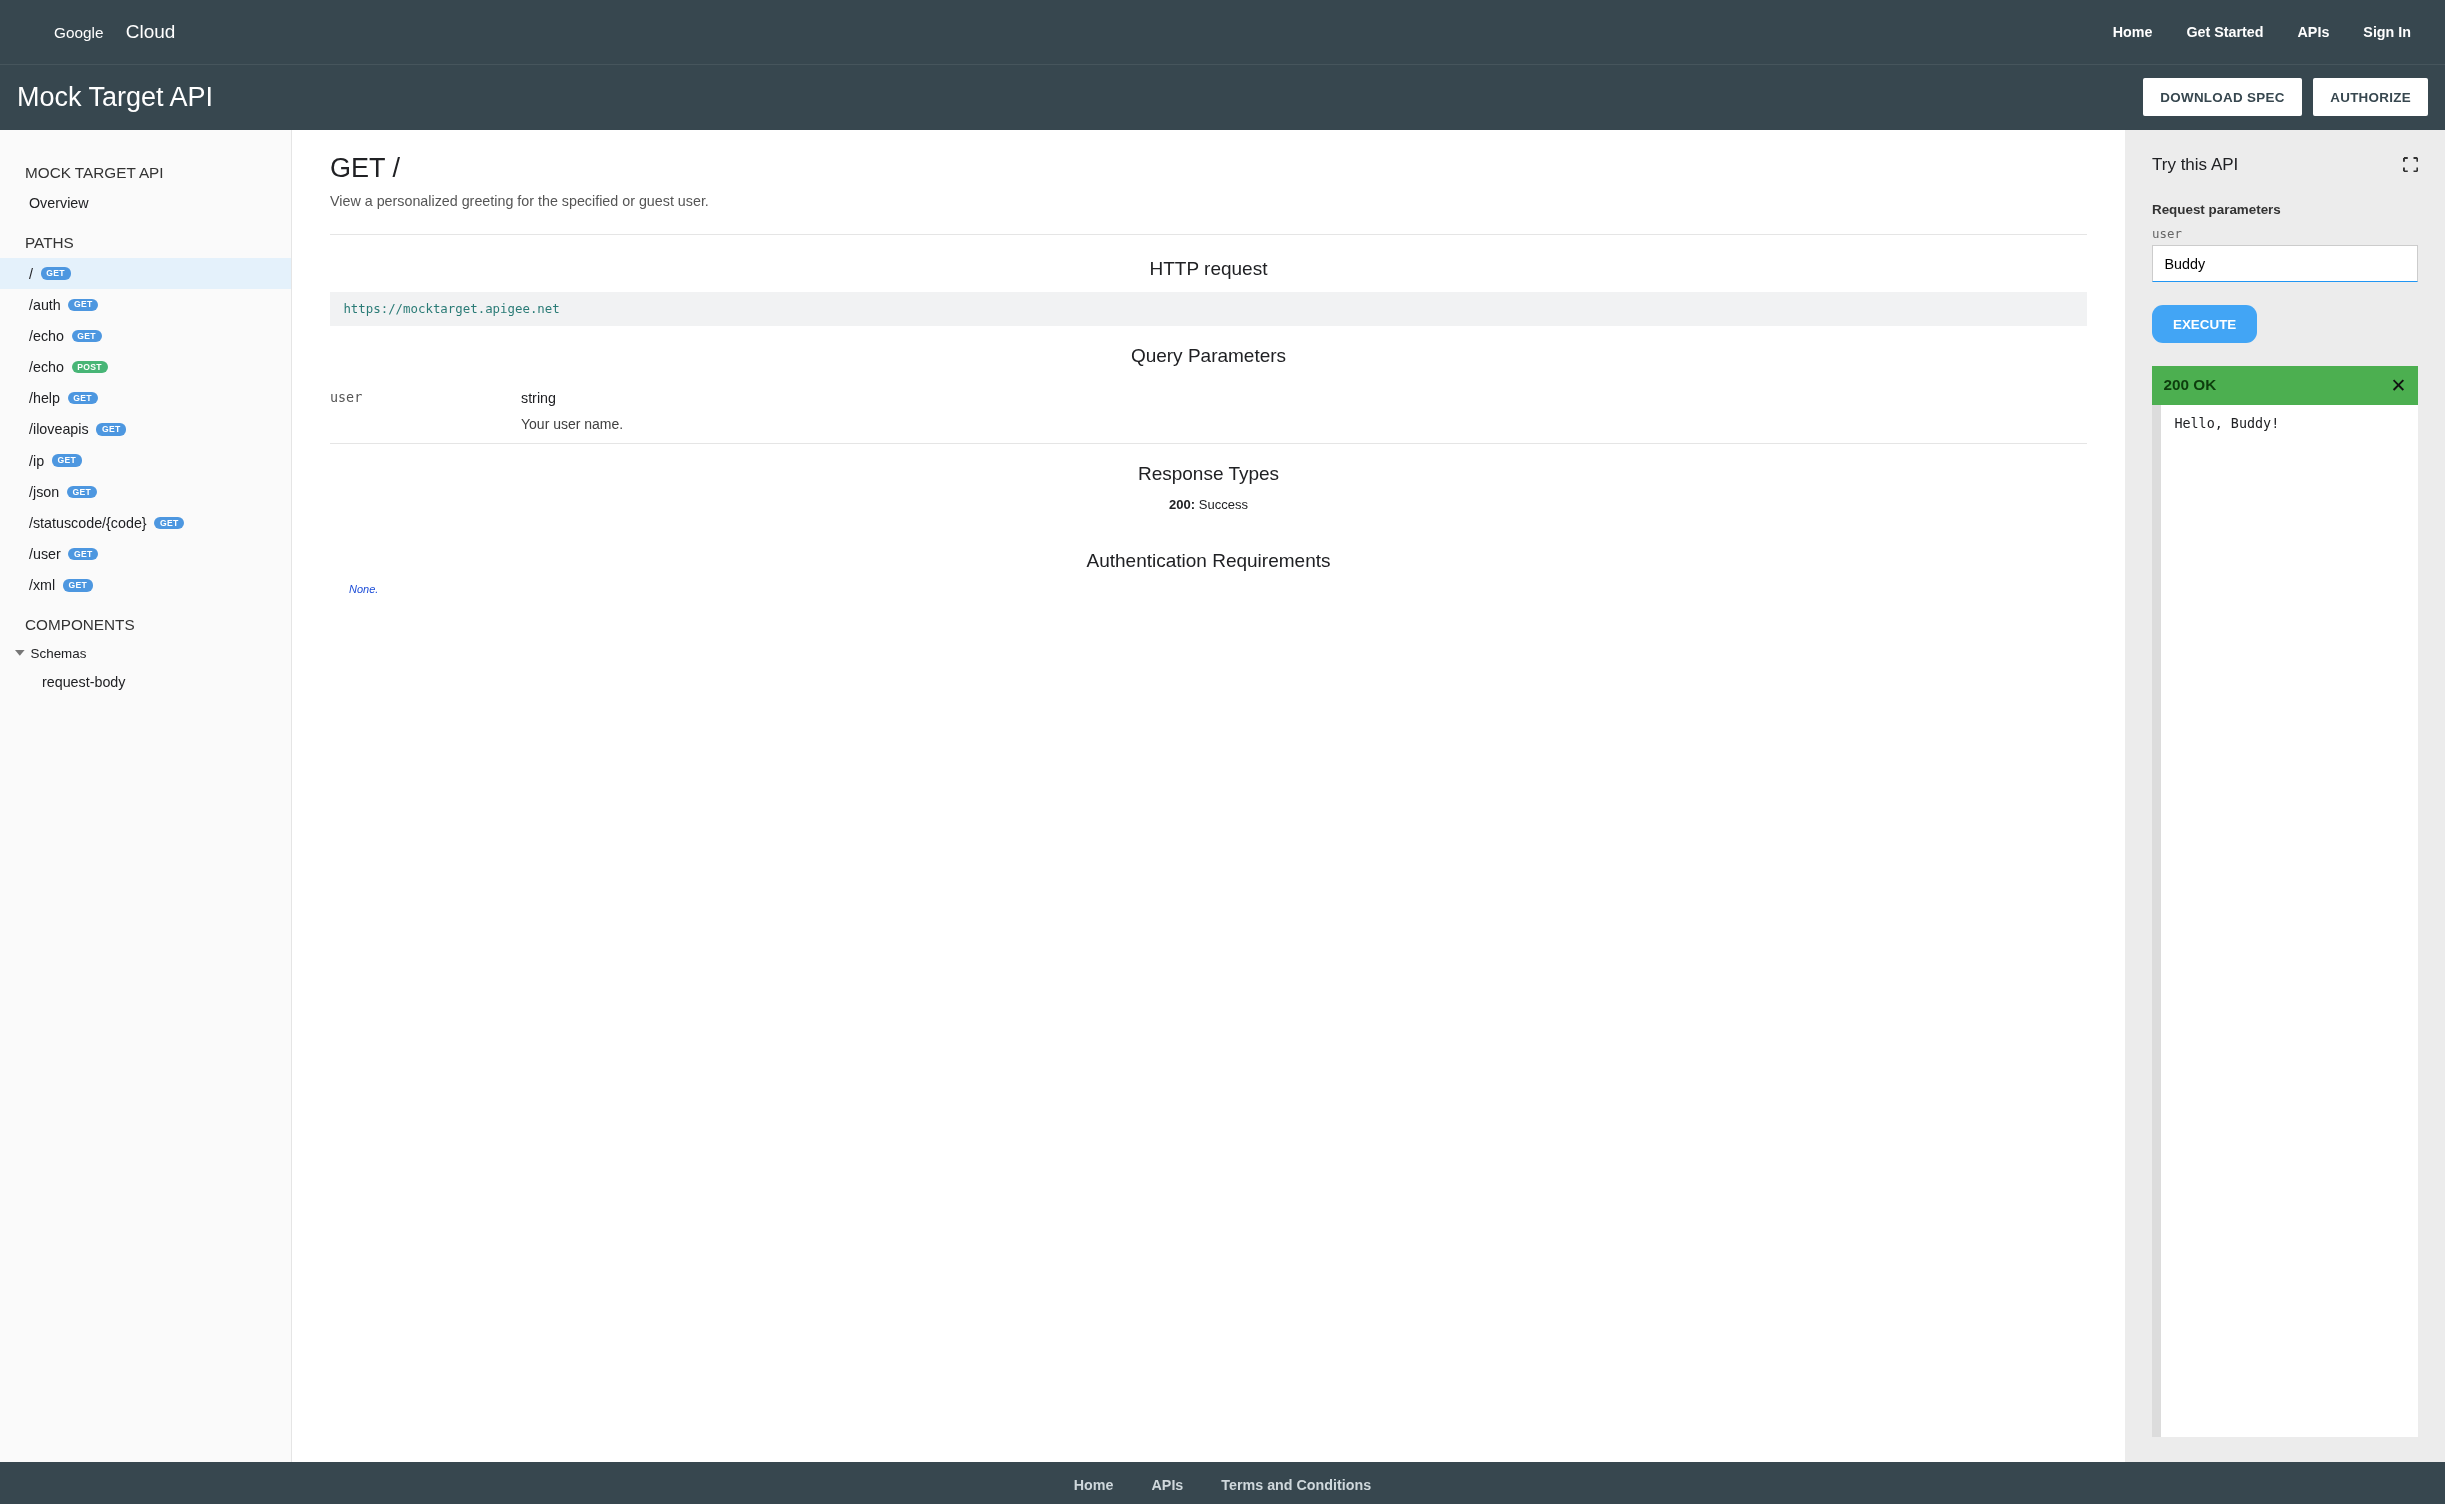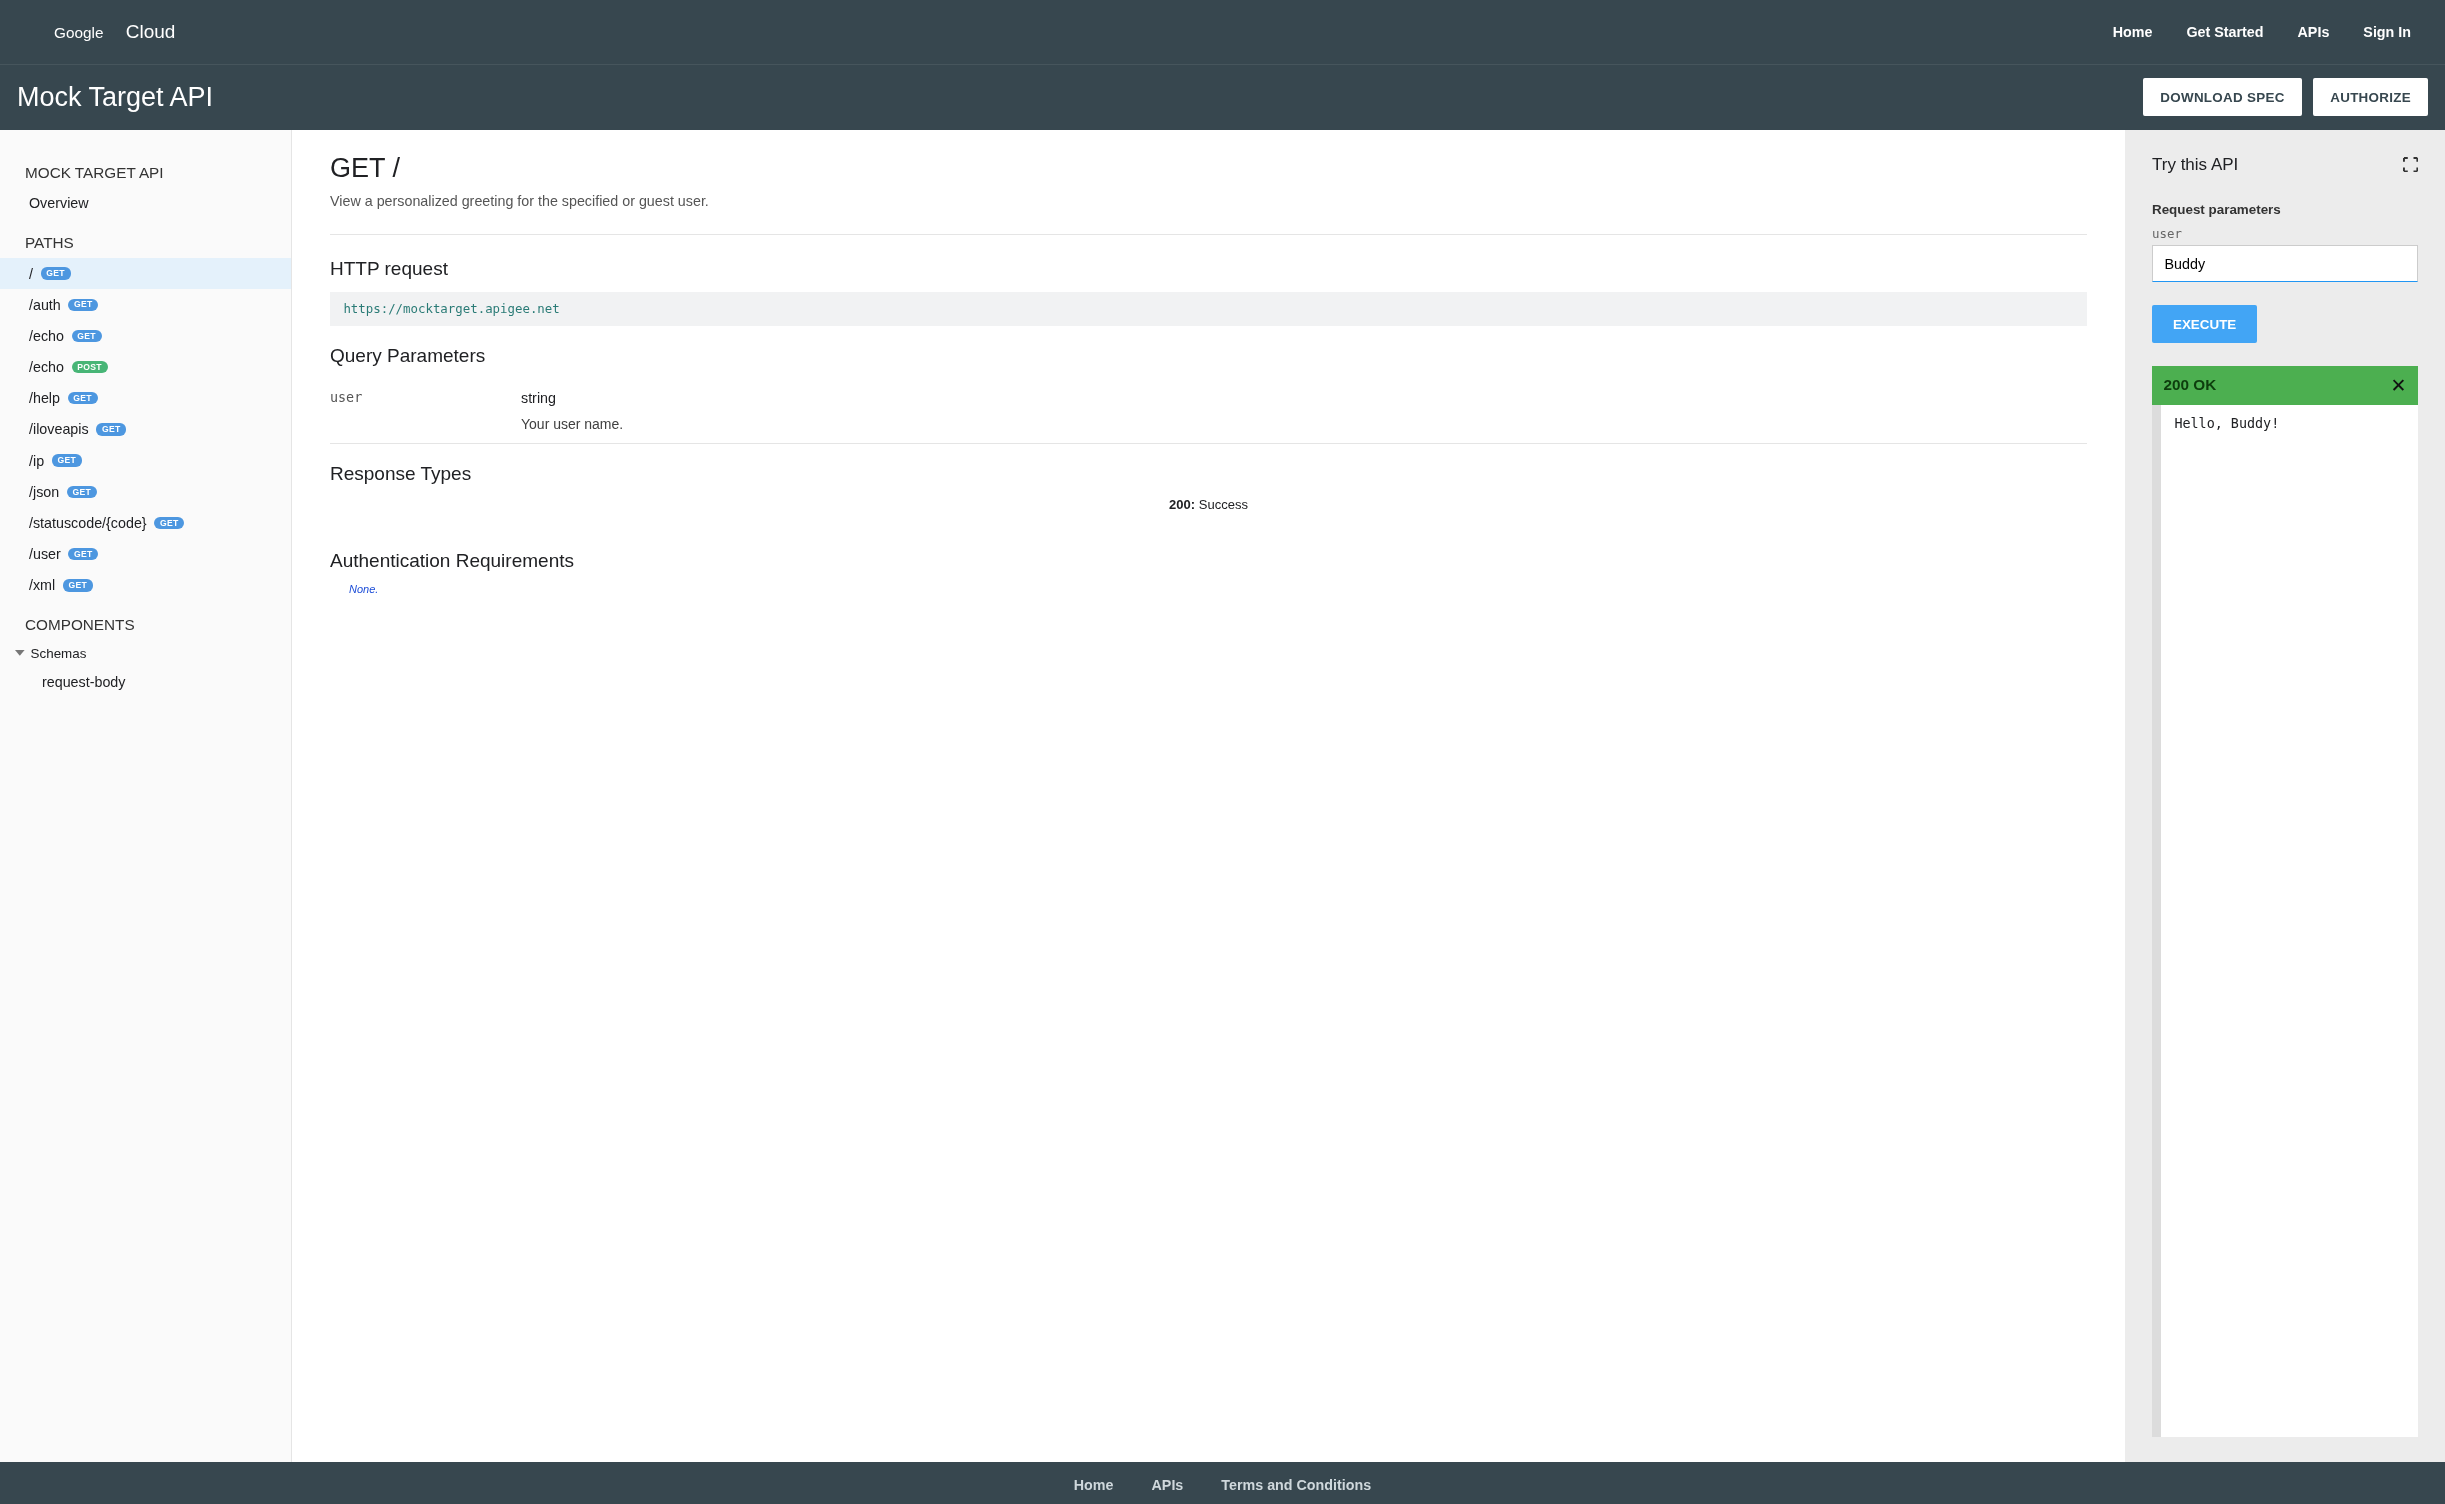--- a/index.html
+++ b/index.html
@@ -75,21 +75,21 @@
   .sidebar .tree-row .chev { width:9.6px; height:9.6px; }
 
   .content {
     flex:1;
     padding: 23px 38px;
     overflow:auto;
   }
   .content h2 { font-size:27px; font-weight:500; margin-bottom:9.6px; }
   .content .desc { color:#555; font-size:14.3px; margin-bottom:25px; }
   .content hr { border:none; border-top:1px solid #e5e5e5; margin: 0 0 23px 0; }
-  .content h3 { font-size:19px; font-weight:500; margin: 19px 0 11.5px; }
+  .content h3 { font-size:19px; font-weight:500; margin: 19px 0 11.5px; text-align: center; }
   .codebox {
     background:#f1f2f3; padding:9.6px 13.4px; font-family: ui-monospace, "SFMono-Regular", Menlo, Consolas, monospace;
     font-size:12.4px; color:#2a7b76;
   }
   .paramrow { display:flex; padding: 11.5px 0; border-bottom:1px solid #e5e5e5; }
   .paramrow .pname { width:191px; font-family: ui-monospace, Menlo, monospace; font-size:13.4px; color:#555;}
   .paramrow .ptype { font-size:14.3px; color:#202124; }
   .paramrow .pdesc { font-size:14px; color:#404040; margin-top:9.6px;}
   .resp-line { font-size:13px; margin-top:5.7px;text-align:center;}
   .resp-line b { font-weight:700; }
@@ -112,21 +112,21 @@
   .rp-param-label { font-family: ui-monospace, Menlo, monospace; font-size:12.4px; color:#666; margin-bottom:3.8px;}
   .rp-input {
     width:100%; padding:9.6px 11.5px; font-size:14.3px;
     border:1px solid #ccc; border-bottom:1.9px solid #2196f3;
     outline:none; background:#fff;
   }
   .btn-exec {
     margin-top:23px;
     background:#42a5f5; color:#fff; border:none;
     padding: 11.5px 21px; font-size:13.4px; font-weight:600;
-    border-radius:2px; cursor:pointer; text-transform:uppercase;
+    border-radius:11px; cursor:pointer; text-transform:uppercase;
     align-self:flex-start;
   }
   .statusbar {
     margin-top:23px;
     background:#4caf50;
     color:#0d3d0d;
     display:flex; justify-content:space-between; align-items:center;
     padding: 7.6px 11.5px;
     font-size:15.3px; font-weight:600;
   }

